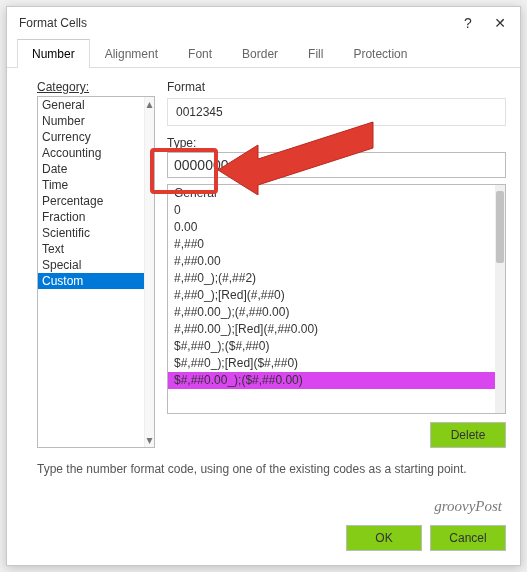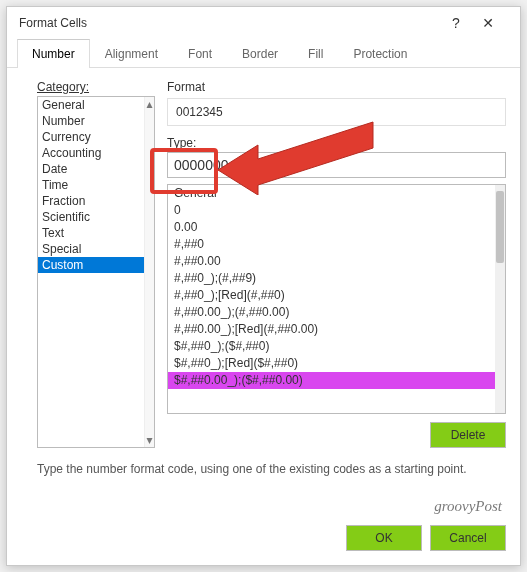--- a/index.html
+++ b/index.html
@@ -1,18 +1,18 @@
 <!DOCTYPE html>
 <html><head>
   <meta charset="utf-8">
   <style>
     * { margin: 0; padding: 0; box-sizing: border-box; font-family: "Segoe UI", Tahoma, sans-serif; font-size: 12px; }
     body { background: #f0f0f0; width: 527px; height: 572px; position: relative; }
     .dialog { position: absolute; left: 6px; top: 6px; width: 515px; height: 560px; background: #fff; border: 1px solid #c8c8c8; box-shadow: 0 2px 10px rgba(0,0,0,0.2); display: flex; flex-direction: column; }
-    .titlebar { display: flex; align-items: center; height: 32px; padding: 0 16px 0 12px; }
+    .titlebar { display: flex; align-items: center; height: 32px; padding: 0 4px 0 12px; }
     .titlebar .title { flex: 1; color: #333; }
     .titlebar .tbtn { width: 32px; height: 28px; display: flex; align-items: center; justify-content: center; color: #333; font-size: 14px; }
     .tabs { display: flex; border-bottom: 1px solid #ddd; padding-left: 10px; }
     .tab { padding: 7px 14px; color: #666; border: 1px solid transparent; border-bottom: none; margin-bottom: -1px; }
     .tab.active { color: #000; border-color: #ddd; background: #fff; border-top: 1px solid #ccc; }
     .content { flex: 1; padding: 12px 14px; display: flex; flex-direction: column; margin-left: 16px; }
     .toprow { display: flex; gap: 12px; flex: 1; min-height: 0; }
     .col-left { width: 118px; display: flex; flex-direction: column; }
     .label { color: #333; margin-bottom: 2px; text-decoration: underline; text-decoration-color: transparent; }
     .label .ul { text-decoration: underline; }
@@ -67,20 +67,21 @@
       <div class="col-left">
         <div class="label"><span class="ul">Category:</span></div>
         <div class="listbox">
           <div class="items">
             <div class="item">General</div>
             <div class="item">Number</div>
             <div class="item">Currency</div>
             <div class="item">Accounting</div>
             <div class="item">Date</div>
             <div class="item">Time</div>
+            <div class="item">Percentage</div>
             <div class="item">Fraction</div>
             <div class="item">Scientific</div>
             <div class="item">Text</div>
             <div class="item">Special</div>
             <div class="item selected">Custom</div>
           </div>
           <div class="vscroll">
             <span>▴</span>
             <span>▾</span>
           </div>
@@ -94,21 +95,21 @@
         <div class="type-label">Type:</div>
         <input class="type-input" value="0000000" style="">
 
         <div class="fmt-list-wrap">
           <div class="fmt-list">
             <div class="fitem">General</div>
             <div class="fitem">0</div>
             <div class="fitem">0.00</div>
             <div class="fitem">#,##0</div>
             <div class="fitem">#,##0.00</div>
-            <div class="fitem">#,##0_);(#,##9)</div>
+            <div class="fitem">#,##0_);(#,##2)</div>
             <div class="fitem">#,##0_);[Red](#,##0)</div>
             <div class="fitem">#,##0.00_);(#,##0.00)</div>
             <div class="fitem">#,##0.00_);[Red](#,##0.00)</div>
             <div class="fitem">$#,##0_);($#,##0)</div>
             <div class="fitem">$#,##0_);[Red]($#,##0)</div>
             <div class="fitem sel">$#,##0.00_);($#,##0.00)</div>
           </div>
           <div class="fmt-scroll">
             <div class="thumb"></div>
           </div>

